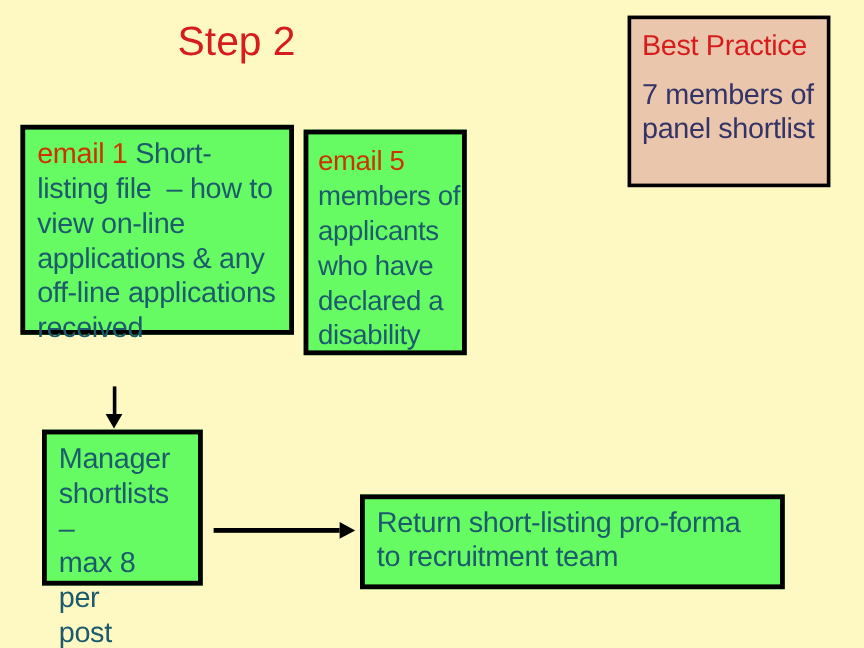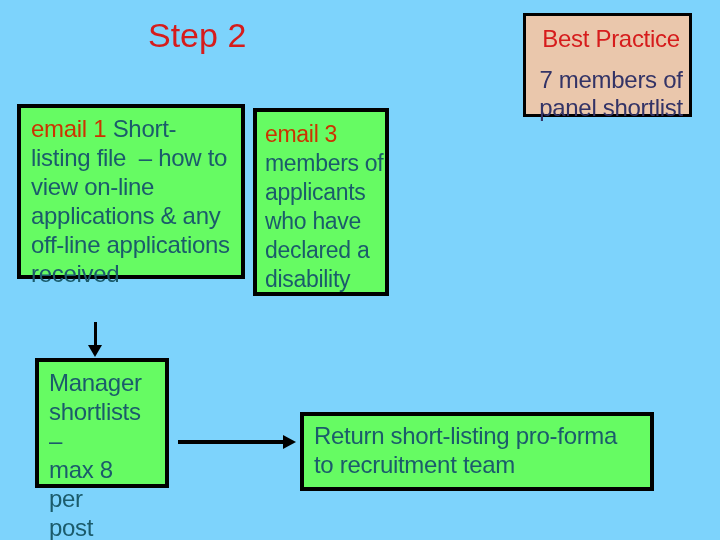--- a/index.html
+++ b/index.html
@@ -1,17 +1,17 @@
 <!DOCTYPE html>
 <html style="--box_green: #66fb63; --box_tan: #eac7ac; --text_teal: #1b5b6b; --text_navy: #333366; --title_red: #d61c1c; --email_red: #cc3300;"><head>
 <meta charset="utf-8">
 <style>
   html,body { margin:0; padding:0; background:#ffffff; }
   .slide {
-    position:relative; width:720px; height:540px; background:#7dd3fc;
+    position:relative; width:720px; height:540px; background:#fef9c3;
     font-family:"Liberation Sans", sans-serif; overflow:hidden;
   }
   .title-step {
     position:absolute; left:148px; top:16px;
     font-size:34px; line-height:38px; color:var(--title_red, #d61c1c);
     white-space:nowrap;
   }
   .title-sub {
     position:absolute; left:299px; top:16px;
     font-size:34px; line-height:38px; color:var(--text_navy, #333366);
@@ -19,24 +19,24 @@
   }
   .box {
     position:absolute; box-sizing:border-box;
     border:4px solid #000; background:var(--box_green, #66fb63);
     color:var(--text_teal, #1b5b6b);
     font-size:24px; line-height:29px; letter-spacing:-0.3px;
     white-space:pre-wrap;
   }
   .hl { color:var(--email_red, #cc3300); }
   #bp-box {
-    left:523px; top:13px; width:169px; height:104px;
+    left:523px; top:13px; width:169px; height:143px;
     border-width:3px; background:var(--box_tan, #eac7ac);
     color:var(--text_navy, #333366);
-    padding:9px 2px 0 9px; font-size:24px; line-height:28px;text-align:center;
+    padding:9px 2px 0 9px; font-size:24px; line-height:28px;
   }
   #bp-box .bp-heading { display:block; color:var(--title_red, #d61c1c); margin-bottom:13px; }
   #box1 { left:17px;  top:104px; width:228px; height:175px; padding:6px 2px 0 10px; }
   #box2 { left:253px; top:108px; width:136px; height:188px; padding:8px 0 0 8px; font-size:23px; }
   #box2 .hl { display:block; }
   #manager-box { left:35px;  top:358px; width:134px; height:130px; padding:6px 16px 0 10px; }
   #return-box  { left:300px; top:412px; width:354px; height:79px;  padding:5px 0 0 10px; }
   .arrow-down-stem  { position:absolute; left:94px;  top:322px; width:3px;  height:23px; background:#000; }
   .arrow-down-head  { position:absolute; left:88px;  top:345px; width:0; height:0;
                       border-left:7px solid transparent; border-right:7px solid transparent;
@@ -56,21 +56,21 @@
   <div class="box" id="bp-box"><span class="bp-heading">Best Practice</span><span>7 members of
 panel shortlist</span></div>
 
   <div class="box" id="box1"><span class="hl">email 1</span><span> </span><span>Short-
 listing file  – how to
 view on-line
 applications &amp; any
 off-line applications
 received</span></div>
 
-  <div class="box" id="box2"><span class="hl">email 3</span><span>members of
+  <div class="box" id="box2"><span class="hl">email 5</span><span>members of
 applicants
 who have
 declared a
 disability</span></div>
 
   <div class="box" id="manager-box"><span>Manager
 shortlists –
 max 8 per
 post</span></div>
 

